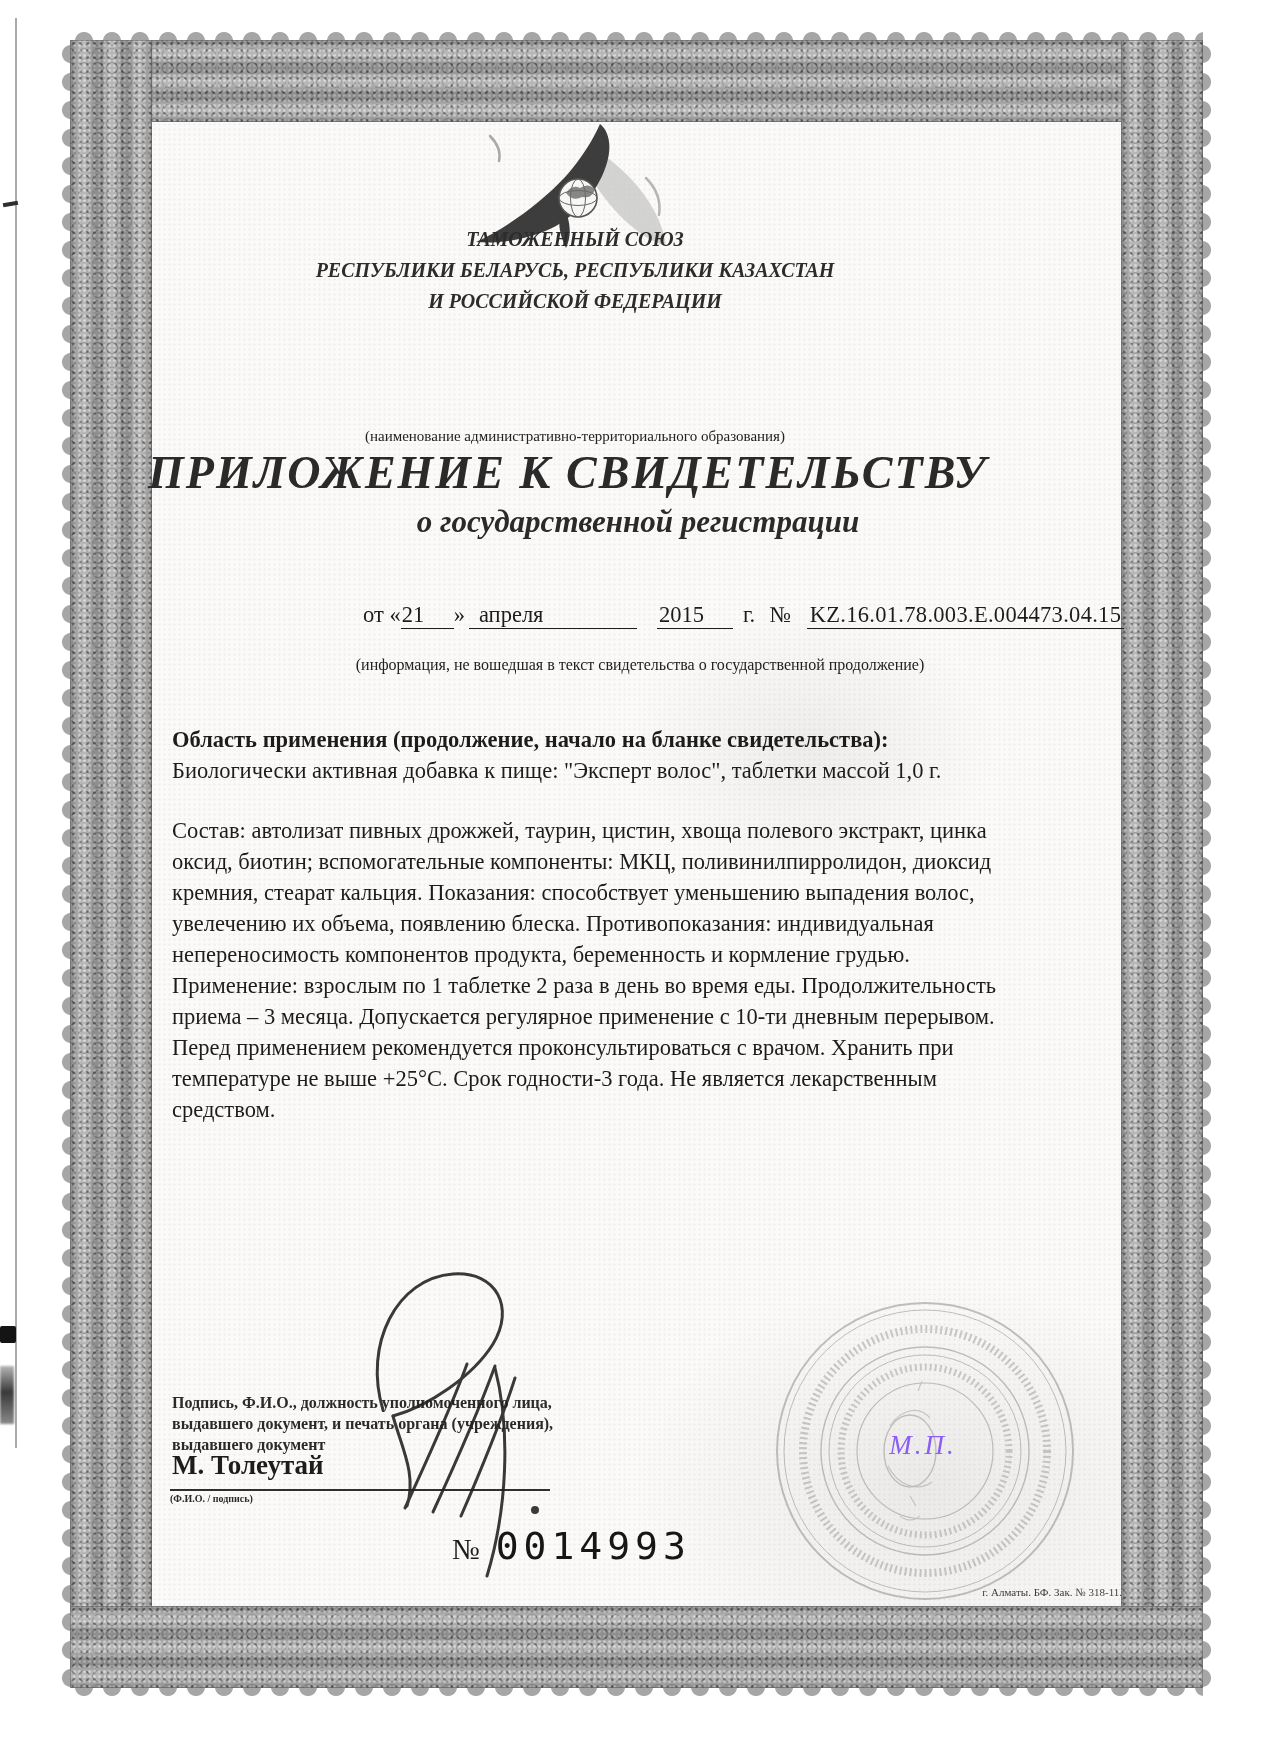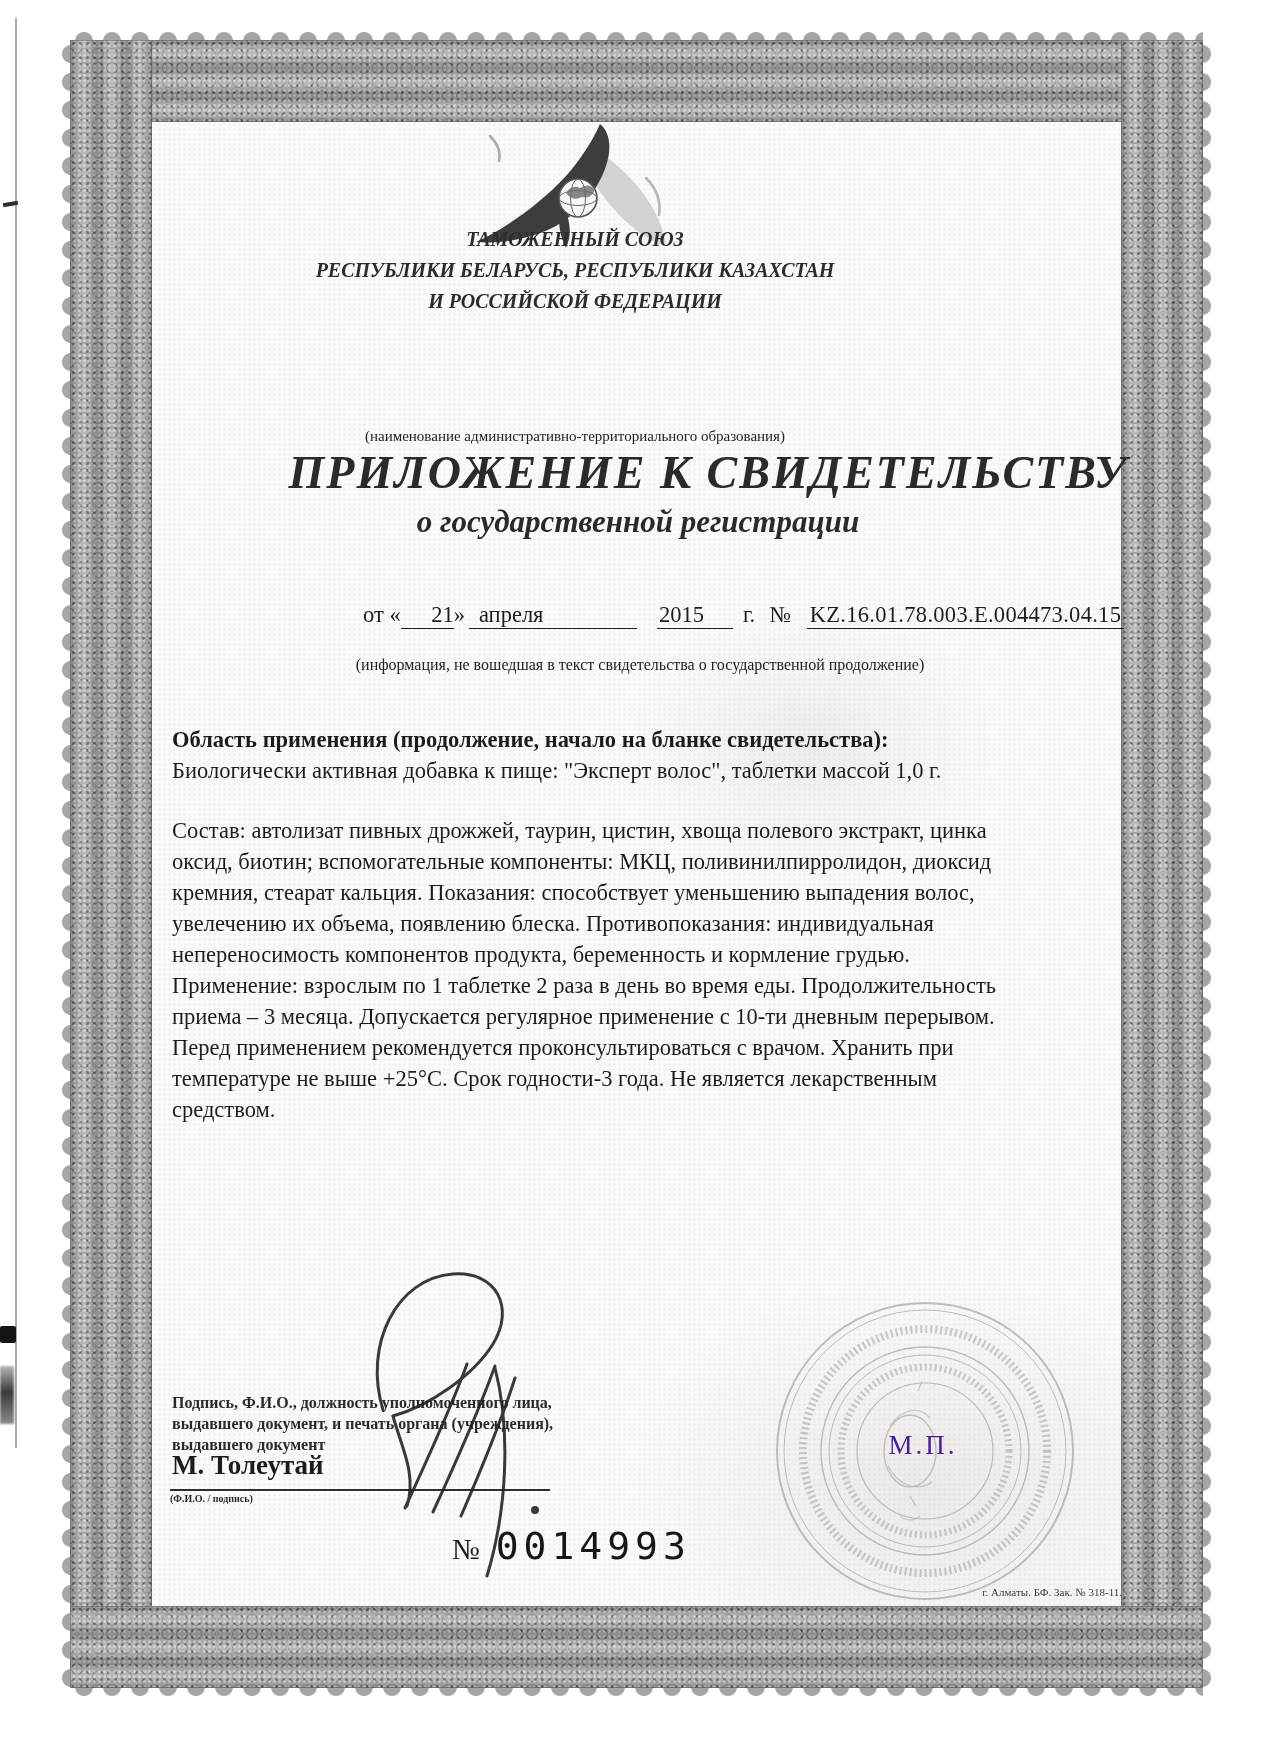--- a/index.html
+++ b/index.html
@@ -55,29 +55,29 @@
       radial-gradient(ellipse 260px 200px at 68% 42%, rgba(150,150,150,.13), rgba(150,150,150,0) 70%),
       radial-gradient(ellipse 420px 300px at 80% 92%, rgba(140,140,140,.15), rgba(140,140,140,0) 70%),
       radial-gradient(rgba(120,120,120,.07) 1px, rgba(0,0,0,0) 1.4px);
     background-size:auto,auto,5px 5px;}
 
   
   .logo{position:absolute;left:470px;top:118px;}
   .org{position:absolute;left:160px;top:224px;width:830px;text-align:center;
        font-size:20px;line-height:31px;font-weight:bold;font-style:italic;color:#2c2c2c;}
   .admin-cap{position:absolute;left:160px;top:428px;width:830px;text-align:center;font-size:15px;color:#222;}
-  .title-main{position:absolute;left:148px;top:446px;width:980px;text-align:right;
+  .title-main{position:absolute;left:148px;top:446px;width:980px;text-align:left;
        font-size:46px;font-weight:bold;font-style:italic;letter-spacing:2px;color:#2a2a2a;}
   .title-sub{position:absolute;left:148px;top:504px;width:980px;text-align:center;
        font-size:31px;font-weight:bold;font-style:italic;color:#2a2a2a;}
 
   
   .date-line{position:absolute;left:363px;top:602px;font-size:22.5px;white-space:nowrap;}
   .blank{display:inline-block;border-bottom:1.6px solid #1c1c1c;}
-  .b-day{width:52px;padding-left:1px;text-align:right;}
+  .b-day{width:52px;padding-left:1px;}
   .b-month{width:158px;padding-left:10px;margin-left:4px;}
   .b-year{width:74px;padding-left:2px;margin-left:20px;}
   .g-suf{margin-left:10px;}
   .n-sign{margin-left:14px;}
   .b-num{margin-left:16px;padding:0 3px;letter-spacing:.3px;}
   .info-cap{position:absolute;left:160px;top:656px;width:960px;text-align:center;font-size:16px;color:#222;}
 
   
   .body-block{position:absolute;left:172px;top:724px;width:862px;font-size:22.5px;line-height:31px;}
   .body-heading{font-weight:bold;}
@@ -86,21 +86,21 @@
   
   .sig-caps{position:absolute;left:172px;top:1392px;font-size:16px;line-height:21px;font-weight:600;color:#2a2a2a;}
   .sig-name{position:absolute;left:172px;top:1450px;font-size:27px;font-weight:bold;}
   .sig-line{position:absolute;left:170px;top:1489px;width:380px;height:1.6px;background:#2f2f2f;}
   .sig-fio{position:absolute;left:170px;top:1493px;width:380px;font-size:10px;font-weight:600;color:#2a2a2a;}
   .signature-svg{position:absolute;left:345px;top:1260px;}
 
   
   .stamp-svg{position:absolute;left:770px;top:1296px;opacity:.55;filter:blur(.4px);}
   .mp-label{position:absolute;left:858px;top:1430px;width:130px;text-align:center;
-            font-size:27px;letter-spacing:3px;color:#4c1d95;}
+            font-size:27px;letter-spacing:3px;color:#8b5cf6;font-style:italic;}
 
   
   .serial{position:absolute;left:452px;top:1524px;display:flex;align-items:baseline;}
   .serial-sign{font-size:29px;margin-right:16px;}
   .serial-num{font-family:"DejaVu Sans Mono", monospace;font-size:38px;letter-spacing:5px;color:#161616;}
   .print-note{position:absolute;left:962px;top:1586px;width:160px;text-align:right;font-size:11px;color:#3c3c3c;}
 </style>
 </head>
 <body>
 

